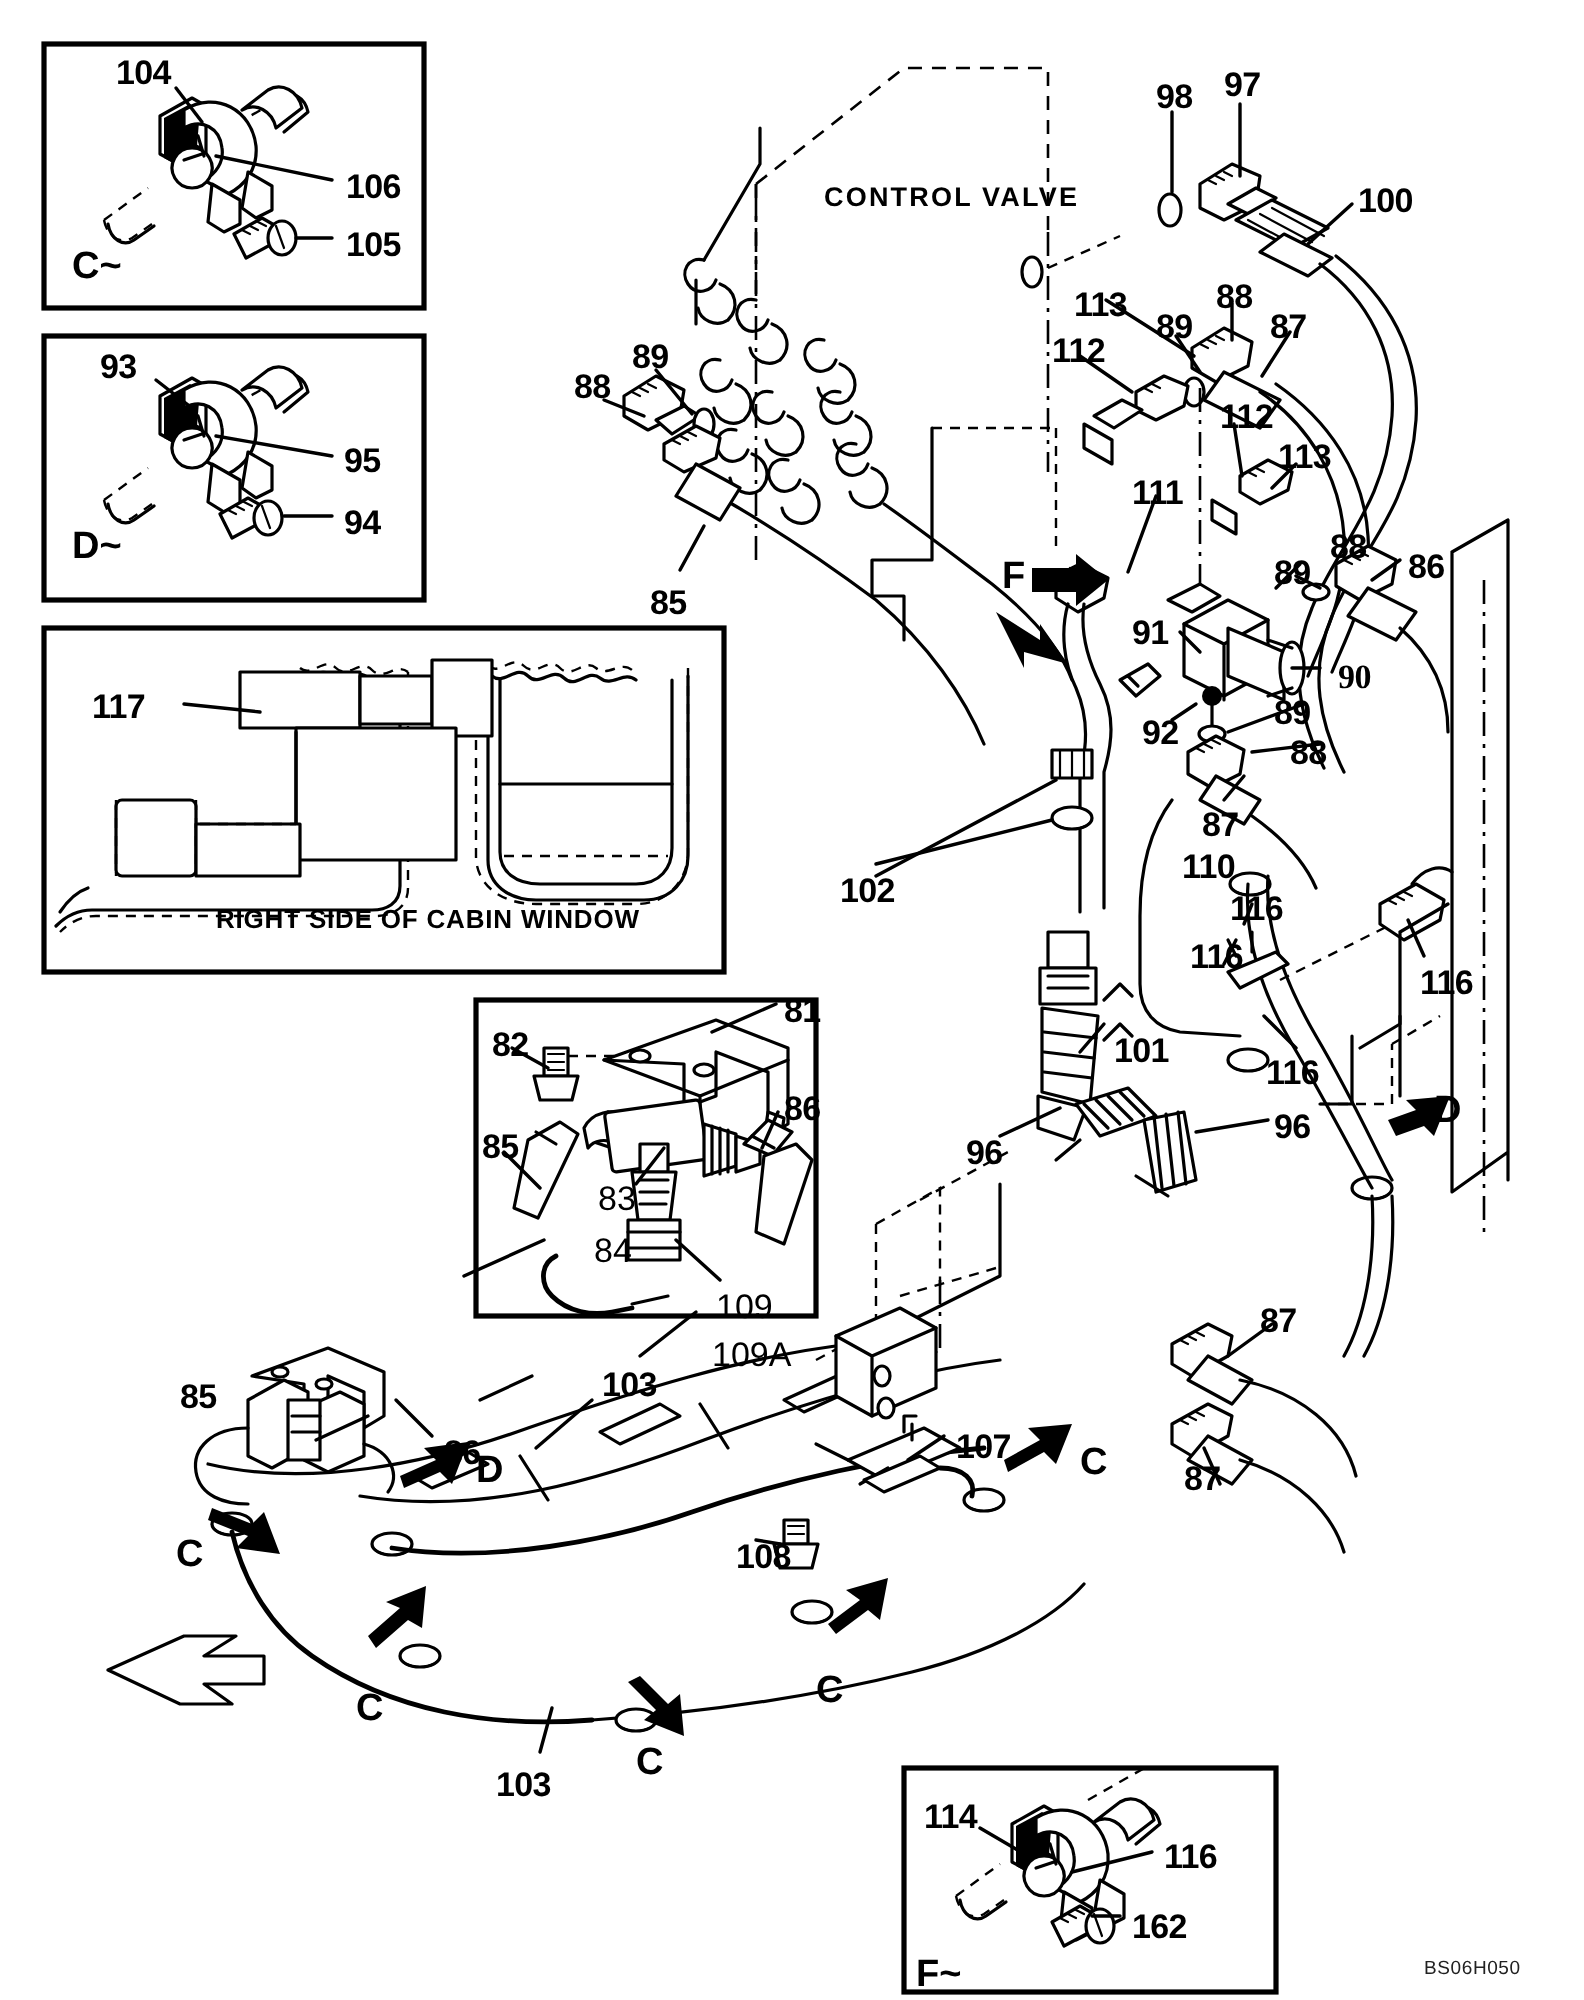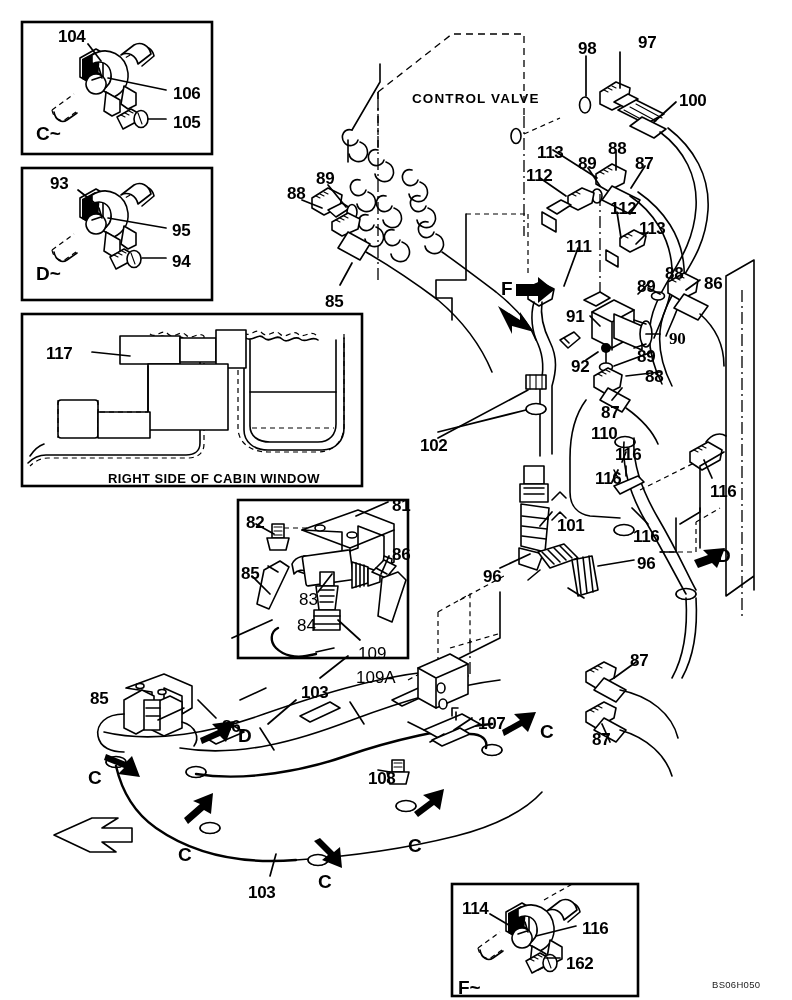--- a/index.html
+++ b/index.html
@@ -492,21 +492,21 @@
       <path class="fk" d="M104,760 l20,8 l-6,6 l22,3 l-8,-21 l-6,6 l-20,-8 Z"></path>
       <path class="fk" d="M184,818 l16,-14 l-7,-3 l20,-8 l-2,21 l-7,-4 l-16,14 Z"></path>
       <path class="fk" d="M320,838 l14,14 l6,-5 l2,21 l-20,-8 l6,-5 l-14,-14 Z"></path>
       <path class="fk" d="M414,812 l16,-12 l-7,-5 l21,-6 l-4,21 l-6,-5 l-16,12 Z"></path>
       <path class="fk" d="M502,730 l18,-10 l-6,-6 l22,-2 l-8,20 l-6,-6 l-18,10 Z"></path>
     </g>
 
   </svg>
 
   <div class="lbl cv" style="left:412px;top:92px;">CONTROL VALVE</div>
-  <div class="lbl cap" style="left:108px;top:472px;">RIGHT SIDE OF CABIN WINDOW</div>
+  <div class="lbl cap" style="left:108px;top:453px;">RIGHT SIDE OF CABIN WINDOW</div>
   <div class="lbl code" style="left:712px;top:980px;">BS06H050</div>
 
   <div class="lbl sec" style="left:36px;top:124px;">C~</div>
   <div class="lbl sec" style="left:36px;top:264px;">D~</div>
   <div class="lbl sec" style="left:458px;top:978px;">F~</div>
 
   <div class="lbl sec" style="left:501px;top:279px;">F</div>
   <div class="lbl sec" style="left:717px;top:546px;">D</div>
   <div class="lbl sec" style="left:238px;top:726px;">D</div>
   <div class="lbl sec" style="left:88px;top:768px;">C</div>
@@ -517,21 +517,21 @@
 
   <div id="callout-layer">
       <div class="lbl n" style="left: 58px; top: 28px;">104</div>
       <div class="lbl n" style="left: 173px; top: 85px;">106</div>
       <div class="lbl n" style="left: 173px; top: 114px;">105</div>
       <div class="lbl n" style="left: 50px; top: 175px;">93</div>
       <div class="lbl n" style="left: 172px; top: 222px;">95</div>
       <div class="lbl n" style="left: 172px; top: 253px;">94</div>
       <div class="lbl n" style="left: 46px; top: 345px;">117</div>
       <div class="lbl n" style="left: 578px; top: 40px;">98</div>
-      <div class="lbl n" style="left: 612px; top: 34px; margin-left: 26px;">97</div>
+      <div class="lbl n" style="left: 612px; top: 34px;">97</div>
       <div class="lbl n" style="left: 679px; top: 92px;">100</div>
       <div class="lbl n" style="left: 287px; top: 185px;">88</div>
       <div class="lbl n" style="left: 316px; top: 170px;">89</div>
       <div class="lbl n" style="left: 325px; top: 293px;">85</div>
       <div class="lbl n" style="left: 537px; top: 144px;">113</div>
       <div class="lbl n" style="left: 526px; top: 167px;">112</div>
       <div class="lbl n" style="left: 578px; top: 155px;">89</div>
       <div class="lbl n" style="left: 608px; top: 140px;">88</div>
       <div class="lbl n" style="left: 635px; top: 155px;">87</div>
       <div class="lbl n" style="left: 610px; top: 200px;">112</div>

